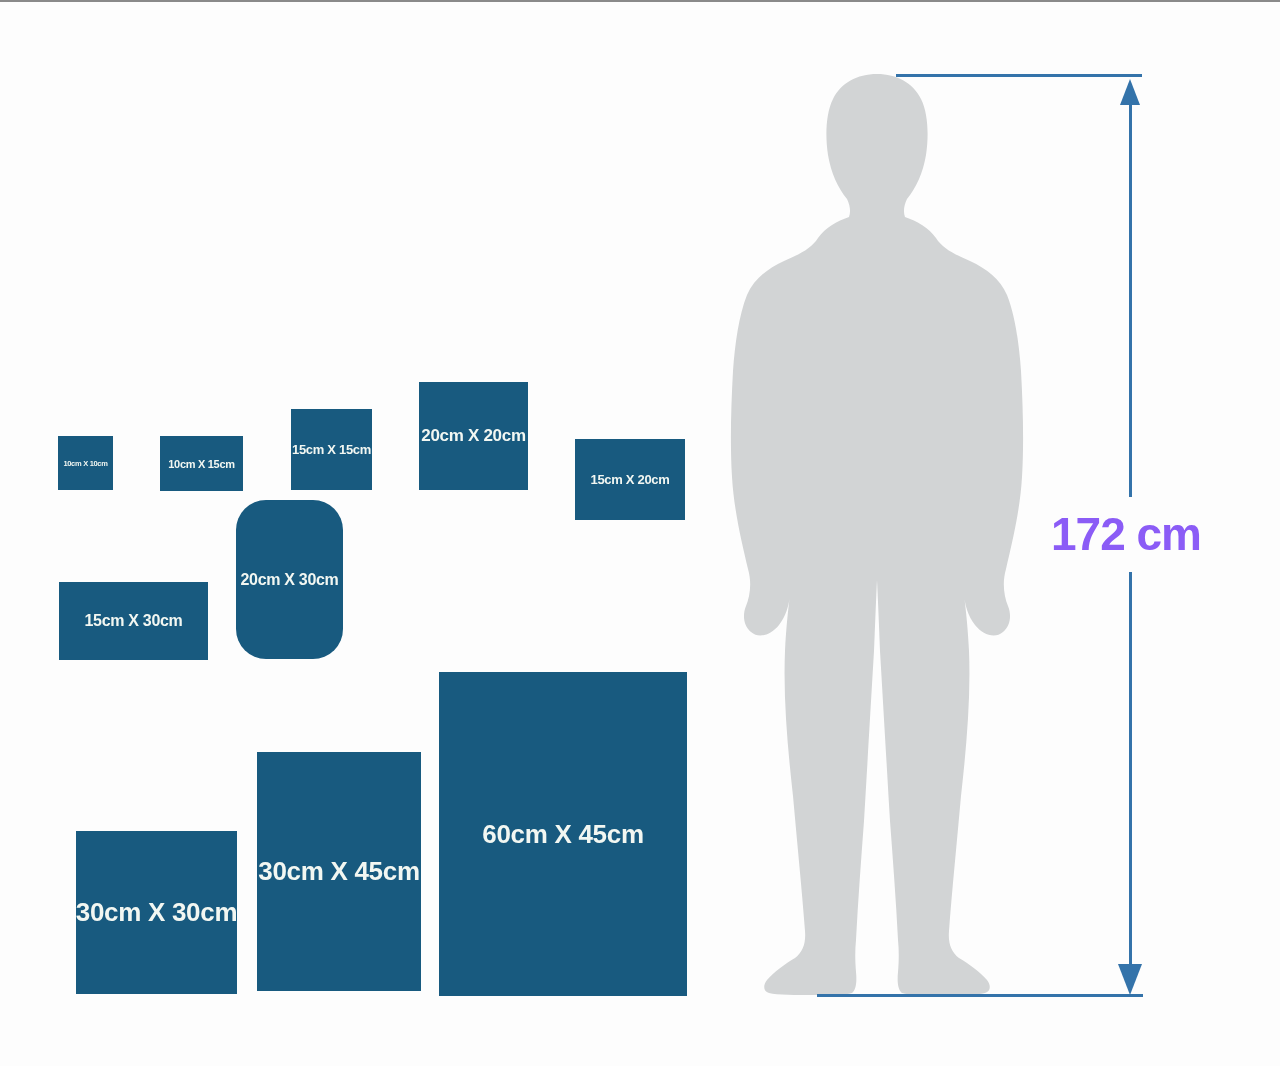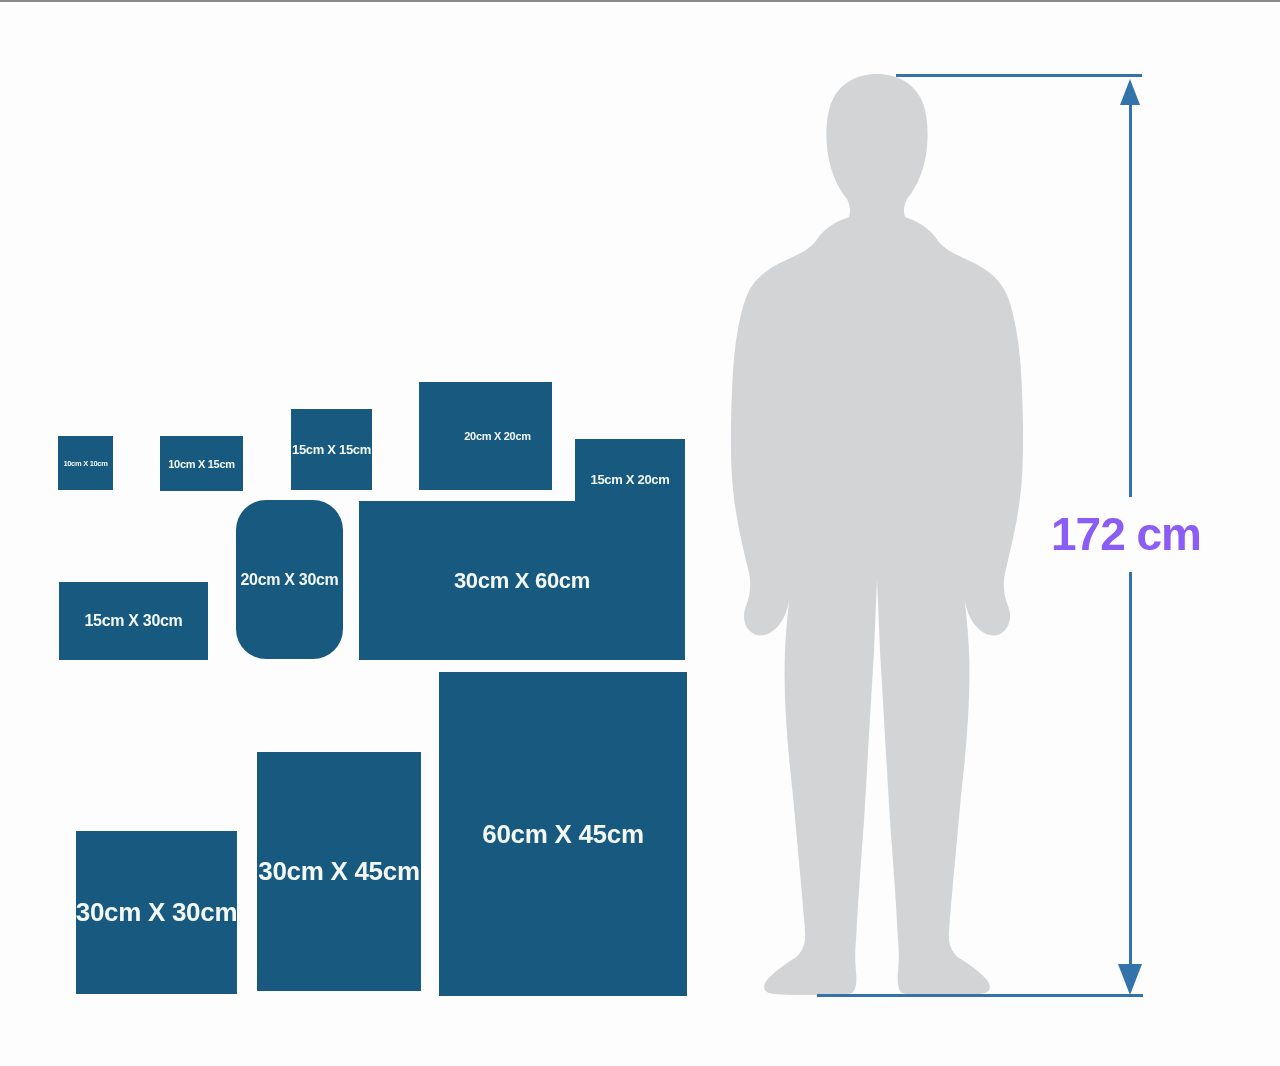--- a/index.html
+++ b/index.html
@@ -19,21 +19,21 @@
     color:#f2f7f2;
     display:flex;align-items:center;justify-content:center;
     font-weight:bold;
     text-align:center;
     letter-spacing:-0.3px;
     white-space:nowrap;
   }
   .b1 {left:58px;  top:434px; width:55px;  height:54px;  font-size:7.5px;}
   .b2 {left:160px; top:434px; width:83px;  height:55px;  font-size:11px;}
   .b3 {left:291px; top:407px; width:81px;  height:81px;  font-size:13px;}
-  .b4 {left:419px; top:380px; width:109px; height:108px; font-size:11px;padding-left:24px;}
+  .b4 {left:419px; top:380px; width:109px; height:108px; font-size:17px;}
   .b5 {left:575px; top:406px; width:110px; height:81px;  font-size:13px;margin-top:31px;}
   .b6 {left:59px;  top:580px; width:149px; height:78px;  font-size:16px;}
   .b7 {left:236px; top:498px; width:107px; height:159px; font-size:16px;border-radius:30px;}
   .b8 {left:359px; top:499px; width:326px; height:159px; font-size:22px;}
   .b9 {left:76px;  top:829px; width:161px; height:163px; font-size:26px;}
   .b10{left:257px; top:750px; width:164px; height:239px; font-size:26px;}
   .b11{left:439px; top:670px; width:248px; height:324px; font-size:26px;}
 
   
   #person-svg{position:absolute; left:720px; top:70px; width:312px; height:925px;}
@@ -86,23 +86,20 @@
       <span>20cm X 20cm</span>
     </div>
   <div class="sbox b5">
       <span>15cm X 20cm</span>
     </div>
   <div class="sbox b6">
       <span>15cm X 30cm</span>
     </div>
   <div class="sbox b7">
       <span>20cm X 30cm</span>
-    </div>
-  <div class="sbox b8">
-      <span>30cm X 60cm</span>
     </div>
   <div class="sbox b9">
       <span>30cm X 30cm</span>
     </div>
   <div class="sbox b10">
       <span>30cm X 45cm</span>
     </div>
   <div class="sbox b11">
       <span>60cm X 45cm</span>
     </div>

